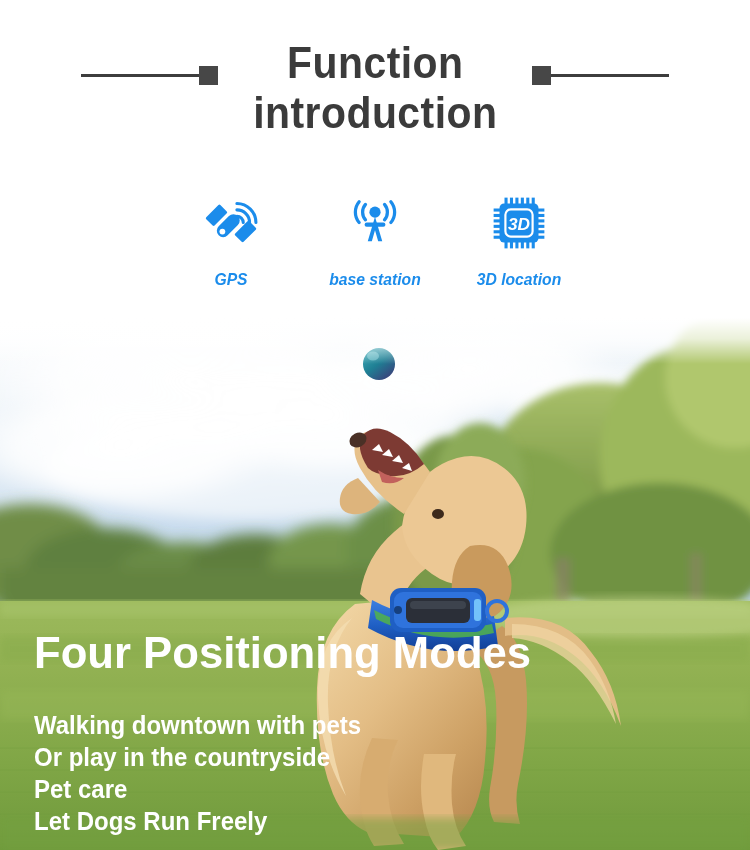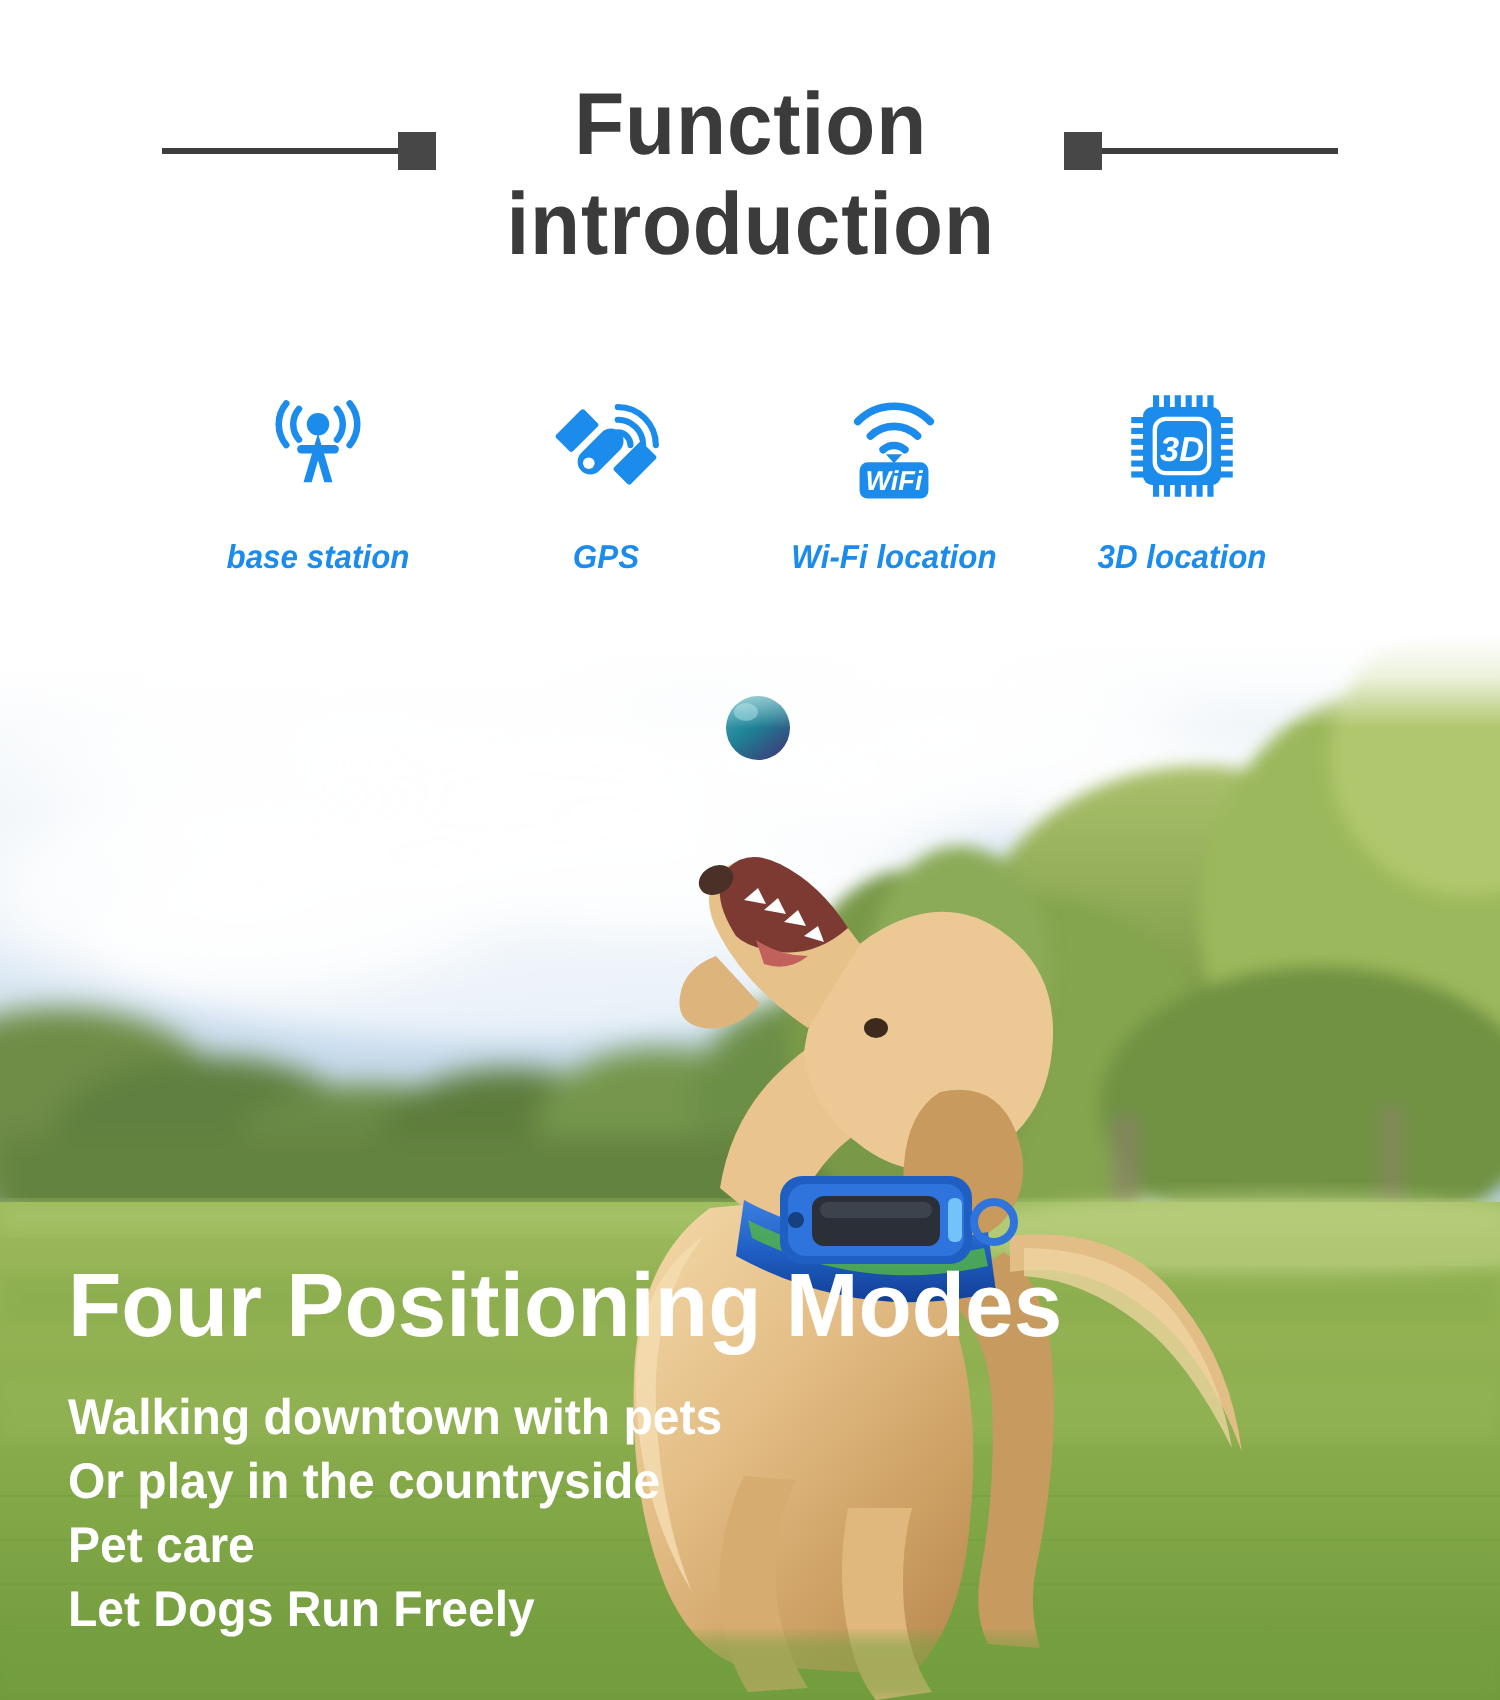--- a/index.html
+++ b/index.html
@@ -155,21 +155,21 @@
     font-family: "Liberation Sans Narrow", "Liberation Sans", sans-serif;
     font-size: 25px;
     line-height: 32px;
     font-weight: bold;
     color: #ffffff;
     white-space: nowrap;
     transform: scaleX(0.96);
     transform-origin: left center;
   }
   .sublines {
-    margin-top: 14px;
+    margin-top: 30px;
   }
 </style>
 </head>
 <body>
 
 <div class="page">
 
   <div class="header">
     <div class="header-inner">
 
@@ -185,77 +185,62 @@
 
       <div class="ornament right">
         <div class="orn-square"></div>
         <div class="orn-line"></div>
       </div>
 
     </div>
   </div>
 
   <div class="features">
+
+    <div class="feature">
+      <div class="feature-icon">
+        <svg width="58" height="58" viewBox="0 0 64 64">
+          <g fill="#1b8ceb">
+
+            <rect x="5" y="17" width="22" height="13" rx="1.5" transform="rotate(-45 16 23.5)"></rect>
+
+            <rect x="37" y="35" width="22" height="13" rx="1.5" transform="rotate(-45 48 41.5)"></rect>
+
+            <rect x="22" y="20" width="14" height="30" rx="7" transform="rotate(45 29 35)"></rect>
+          </g>
+          <circle cx="22.5" cy="41.5" r="3.2" fill="#ffffff"></circle>
+          <g fill="none" stroke="#1b8ceb" stroke-width="3.4" stroke-linecap="round">
+            <path d="M38.5 24.5 A 7 7 0 0 1 45.5 31.5"></path>
+            <path d="M38.5 17.5 A 14 14 0 0 1 52.5 31.5"></path>
+            <path d="M38.5 10.5 A 21 21 0 0 1 59.5 31.5"></path>
+          </g>
+        </svg>
+      </div>
+      <div class="feature-label">GPS</div>
+    </div>
 
     <div class="feature">
       <div class="feature-icon">
         <svg width="58" height="58" viewBox="0 0 64 64">
           <g fill="#1b8ceb">
             <circle cx="32" cy="20" r="6.2"></circle>
             <path d="M32 25 L40 52 L35.5 52 L32 40 L28.5 52 L24 52 Z"></path>
             <rect x="20.5" y="31.5" width="23" height="4.6" rx="2.3"></rect>
           </g>
           <g fill="none" stroke="#1b8ceb" stroke-width="3.6" stroke-linecap="round">
             <path d="M21.5 11.5 A 13 13 0 0 0 21.5 28.5"></path>
             <path d="M14.5 8.5 A 18 18 0 0 0 14.5 31.5"></path>
             <path d="M42.5 11.5 A 13 13 0 0 1 42.5 28.5"></path>
             <path d="M49.5 8.5 A 18 18 0 0 1 49.5 31.5"></path>
           </g>
         </svg>
       </div>
       <div class="feature-label">base station</div>
     </div>
 
-    <div class="feature">
-      <div class="feature-icon">
-        <svg width="58" height="58" viewBox="0 0 64 64">
-          <g fill="#1b8ceb">
-
-            <rect x="5" y="17" width="22" height="13" rx="1.5" transform="rotate(-45 16 23.5)"></rect>
-
-            <rect x="37" y="35" width="22" height="13" rx="1.5" transform="rotate(-45 48 41.5)"></rect>
-
-            <rect x="22" y="20" width="14" height="30" rx="7" transform="rotate(45 29 35)"></rect>
-          </g>
-          <circle cx="22.5" cy="41.5" r="3.2" fill="#ffffff"></circle>
-          <g fill="none" stroke="#1b8ceb" stroke-width="3.4" stroke-linecap="round">
-            <path d="M38.5 24.5 A 7 7 0 0 1 45.5 31.5"></path>
-            <path d="M38.5 17.5 A 14 14 0 0 1 52.5 31.5"></path>
-            <path d="M38.5 10.5 A 21 21 0 0 1 59.5 31.5"></path>
-          </g>
-        </svg>
-      </div>
-      <div class="feature-label">GPS</div>
-    </div>
-
-    <div class="feature">
-      <div class="feature-icon">
-        <svg width="58" height="58" viewBox="0 0 64 64">
-          <g fill="none" stroke="#1b8ceb" stroke-width="4.2" stroke-linecap="round">
-            <path d="M12 18.5 A 28 28 0 0 1 52 18.5"></path>
-            <path d="M19 26.5 A 18.5 18.5 0 0 1 45 26.5"></path>
-            <path d="M26 34 A 9 9 0 0 1 38 34"></path>
-          </g>
-          <path d="M32 41.5 L27.5 36.5 L36.5 36.5 Z" fill="#1b8ceb"></path>
-          <rect x="13" y="41" width="38" height="20" rx="4.5" fill="#1b8ceb"></rect>
-          <text x="32" y="56" text-anchor="middle" font-family="Liberation Sans, sans-serif" font-size="15" font-weight="bold" fill="#ffffff">WiFi</text>
-        </svg>
-      </div>
-      <div class="feature-label">Wi-Fi location</div>
-    </div>
 
     <div class="feature">
       <div class="feature-icon">
         <svg width="58" height="58" viewBox="0 0 64 64">
           <g fill="#1b8ceb">
 
             <rect x="16" y="4" width="3.4" height="8"></rect>
               <rect x="22" y="4" width="3.4" height="8"></rect>
             <rect x="28" y="4" width="3.4" height="8"></rect>
               <rect x="34" y="4" width="3.4" height="8"></rect>

